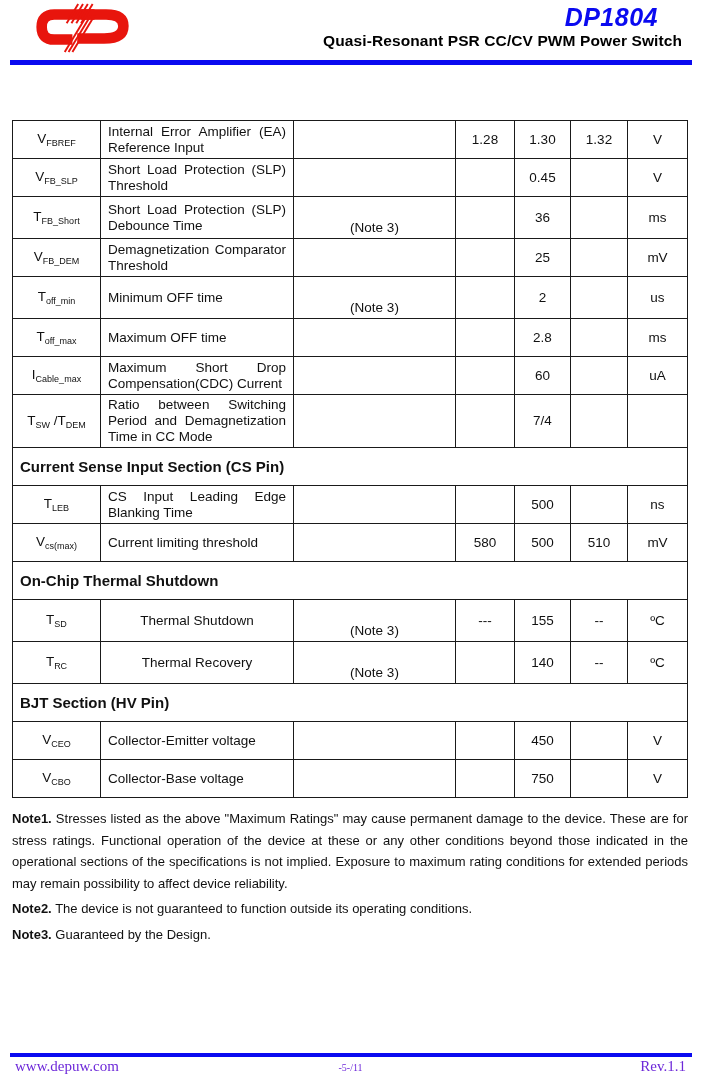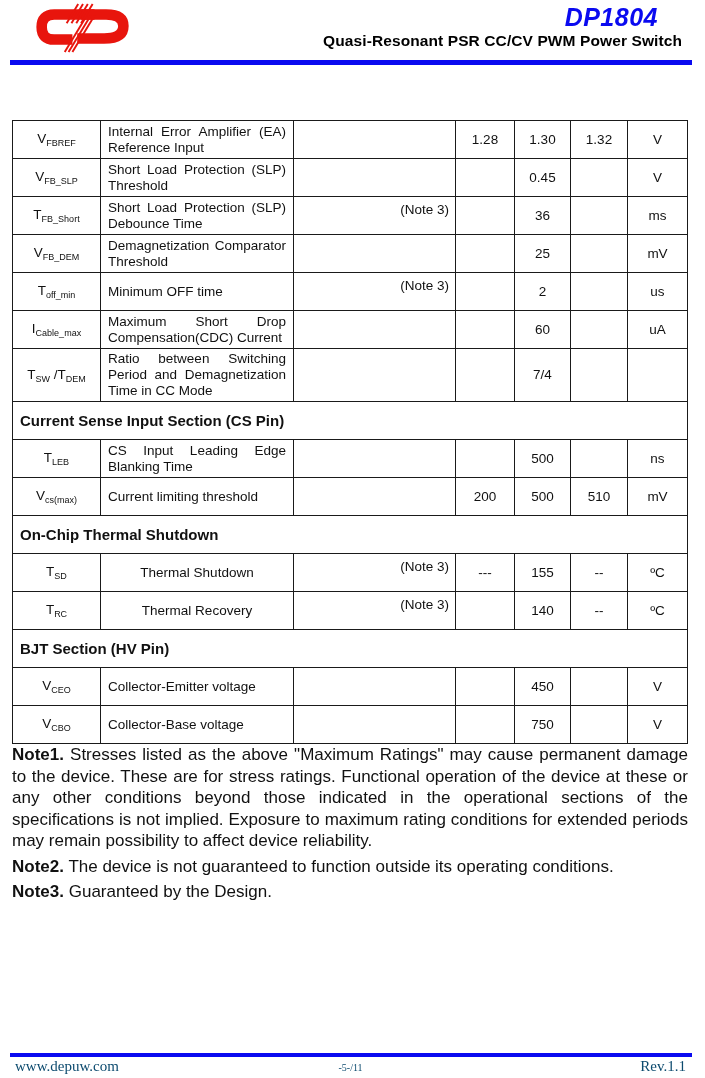--- a/index.html
+++ b/index.html
@@ -39,39 +39,39 @@
     overflow:hidden;
   }
   table.spec tr{height:38px;}
   table.spec tr.tall{height:47px;}
   td.sym{text-align:center;vertical-align:middle;padding:8px 2px;}
   td.sym .sub{font-size:9px;position:relative;top:3px;letter-spacing:0;}
   td.desc{
     text-align:justify;vertical-align:middle;padding:2px 7px;
   }
   td.desc.center{text-align:center;}
-  td.cond{vertical-align:top;padding:5px 6px 2px 6px;text-align:right;}
+  td.cond{vertical-align:top;padding:23px 6px 2px 6px;text-align:center;}
   td.val,td.unit{text-align:center;vertical-align:middle;padding:0 2px;}
   tr.section-row td{
     font-size:15px;font-weight:bold;text-align:left;
     padding:0 0 0 7px;vertical-align:middle;
   }
   
-  .notes{width:676px;margin:0 0 0 12px;font-size:17px;}
+  .notes{width:676px;margin:10px 0 0 12px;font-size:13px;}
   .notes p{line-height:21.5px;margin-bottom:4px;}
   .notes p.just{text-align:justify;}
   .notes .nlab{font-weight:bold;}
   
   .page-footer{position:absolute;left:0;right:0;top:1049px;}
   .bottom-rule{position:absolute;left:10px;right:13px;top:4px;height:4px;}
   .footer-row{
     position:absolute;left:0;right:0;top:9px;
     display:flex;align-items:baseline;
     padding:0 19px 0 15px;
-    font-family:"Liberation Serif",serif;font-size:15px;color:#0c4a6e;justify-content:center;
+    font-family:"Liberation Serif",serif;font-size:15px;color:#6d28d9;justify-content:center;
   }
   .footer-left{flex:1;text-align:left;}
   .footer-center{flex:1;text-align:center;font-size:10px;}
   .footer-right{flex:1;text-align:right;}
 </style>
 </head>
 <body>
 
 <header class="page-header">
   <svg class="logo" width="100" height="50" viewBox="0 0 104 52" aria-hidden="true">
@@ -145,20 +145,29 @@
         <tr>
           <td class="sym">T<span class="sub">off_min</span></td>
           <td class="desc">Minimum OFF time</td>
           <td class="cond">(Note 3)</td>
           <td class="val"></td>
           <td class="val">2</td>
           <td class="val"></td>
           <td class="unit">us</td>
         </tr>
         <tr>
+          <td class="sym">T<span class="sub">off_max</span></td>
+          <td class="desc">Maximum OFF time</td>
+          <td class="cond"></td>
+          <td class="val"></td>
+          <td class="val">2.8</td>
+          <td class="val"></td>
+          <td class="unit">ms</td>
+        </tr>
+        <tr>
           <td class="sym">I<span class="sub">Cable_max</span></td>
           <td class="desc">Maximum Short Drop Compensation(CDC) Current</td>
           <td class="cond"></td>
           <td class="val"></td>
           <td class="val">60</td>
           <td class="val"></td>
           <td class="unit">uA</td>
         </tr>
         <tr class="tall">
           <td class="sym">T<span class="sub">SW</span> /T<span class="sub">DEM</span></td>
@@ -178,21 +187,21 @@
           <td class="cond"></td>
           <td class="val"></td>
           <td class="val">500</td>
           <td class="val"></td>
           <td class="unit">ns</td>
         </tr>
         <tr>
           <td class="sym">V<span class="sub">cs(max)</span></td>
           <td class="desc">Current limiting threshold</td>
           <td class="cond"></td>
-          <td class="val">200</td>
+          <td class="val">580</td>
           <td class="val">500</td>
           <td class="val">510</td>
           <td class="unit">mV</td>
         </tr>
         <tr class="section-row">
           <td class="" colspan="7">On-Chip Thermal Shutdown</td>
         </tr>
         <tr>
           <td class="sym">T<span class="sub">SD</span></td>
           <td class="desc center">Thermal Shutdown</td>

